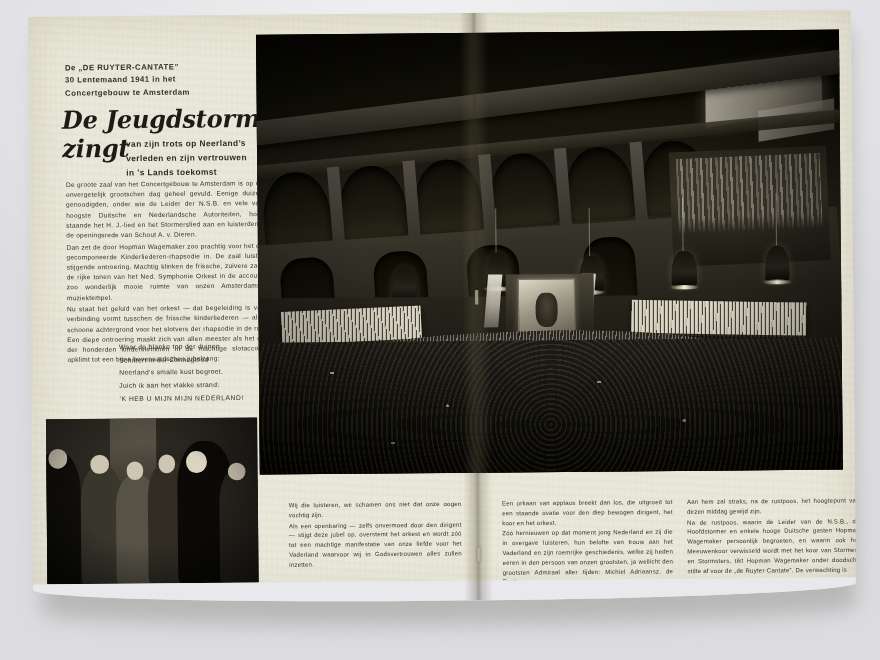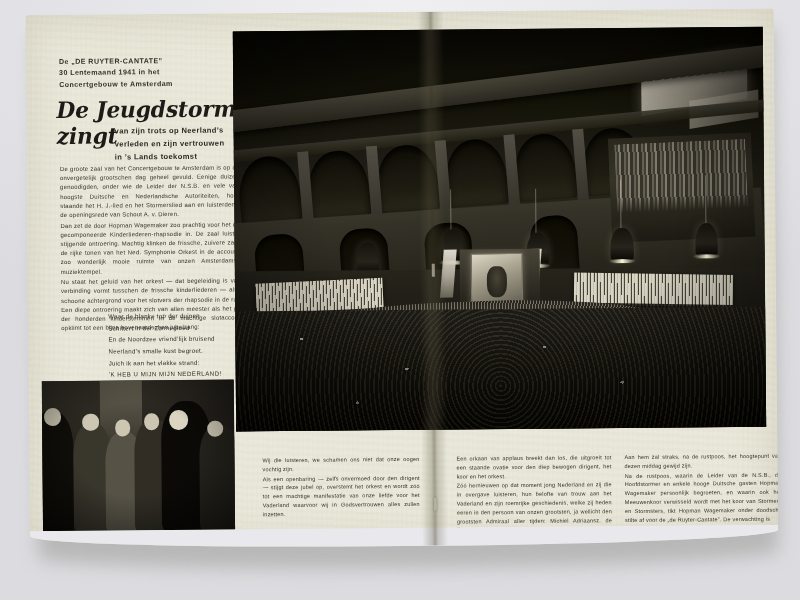--- a/index.html
+++ b/index.html
@@ -270,21 +270,20 @@
 
       <div class="bodycol">
         <p>De groote zaal van het Concertgebouw te Amsterdam is op dezen onvergetelijk grootschen dag geheel gevuld. Eenige duizenden genoodigden, onder wie de Leider der N.S.B. en vele van de hoogste Duitsche en Nederlandsche Autoriteiten, hoorden staande het H. J.-lied en het Stormerslied aan en luisterden naar de openingsrede van Schout A. v. Dieren.</p>
         <p>Dan zet de door Hopman Wagemaker zoo prachtig voor het orkest gecomponeerde Kinderliederen-rhapsodie in. De zaal luistert in stijgende ontroering. Machtig klinken de frissche, zuivere zang en de rijke tonen van het Ned. Symphonie Orkest in de accoustisch zoo wonderlijk mooie ruimte van onzen Amsterdamschen muziektempel.</p>
         <p>Nu staat het geluid van het orkest — dat begeleiding is van en verbinding vormt tusschen de frissche kinderliederen — als een schoone achtergrond voor het slotvers der rhapsodie in de ruimte. Een diepe ontroering maakt zich van allen meester als het geluid der honderden kinderstemmen in de machtige slotaccoorden opklimt tot een bijna bovenaardschen jubelzang:</p>
       </div>
 
       <div class="verse">
         <div>Waar de blanke top der duinen</div>
         <div>Schittert in der Zonnegloed</div>
-        <div>En de Noordzee vriend’lijk bruisend</div>
         <div>Neerland’s smalle kust begroet.</div>
         <div>Juich ik aan het vlakke strand:</div>
         <div class="last">’K HEB U MIJN MIJN NEDERLAND!</div>
       </div>
 
       <div class="photo-small">
         <div class="sp-bg"></div>
         <div class="sp-panel"></div>
 
         <div class="man" style="left:-6%;width:22%;height:80%;"></div>

